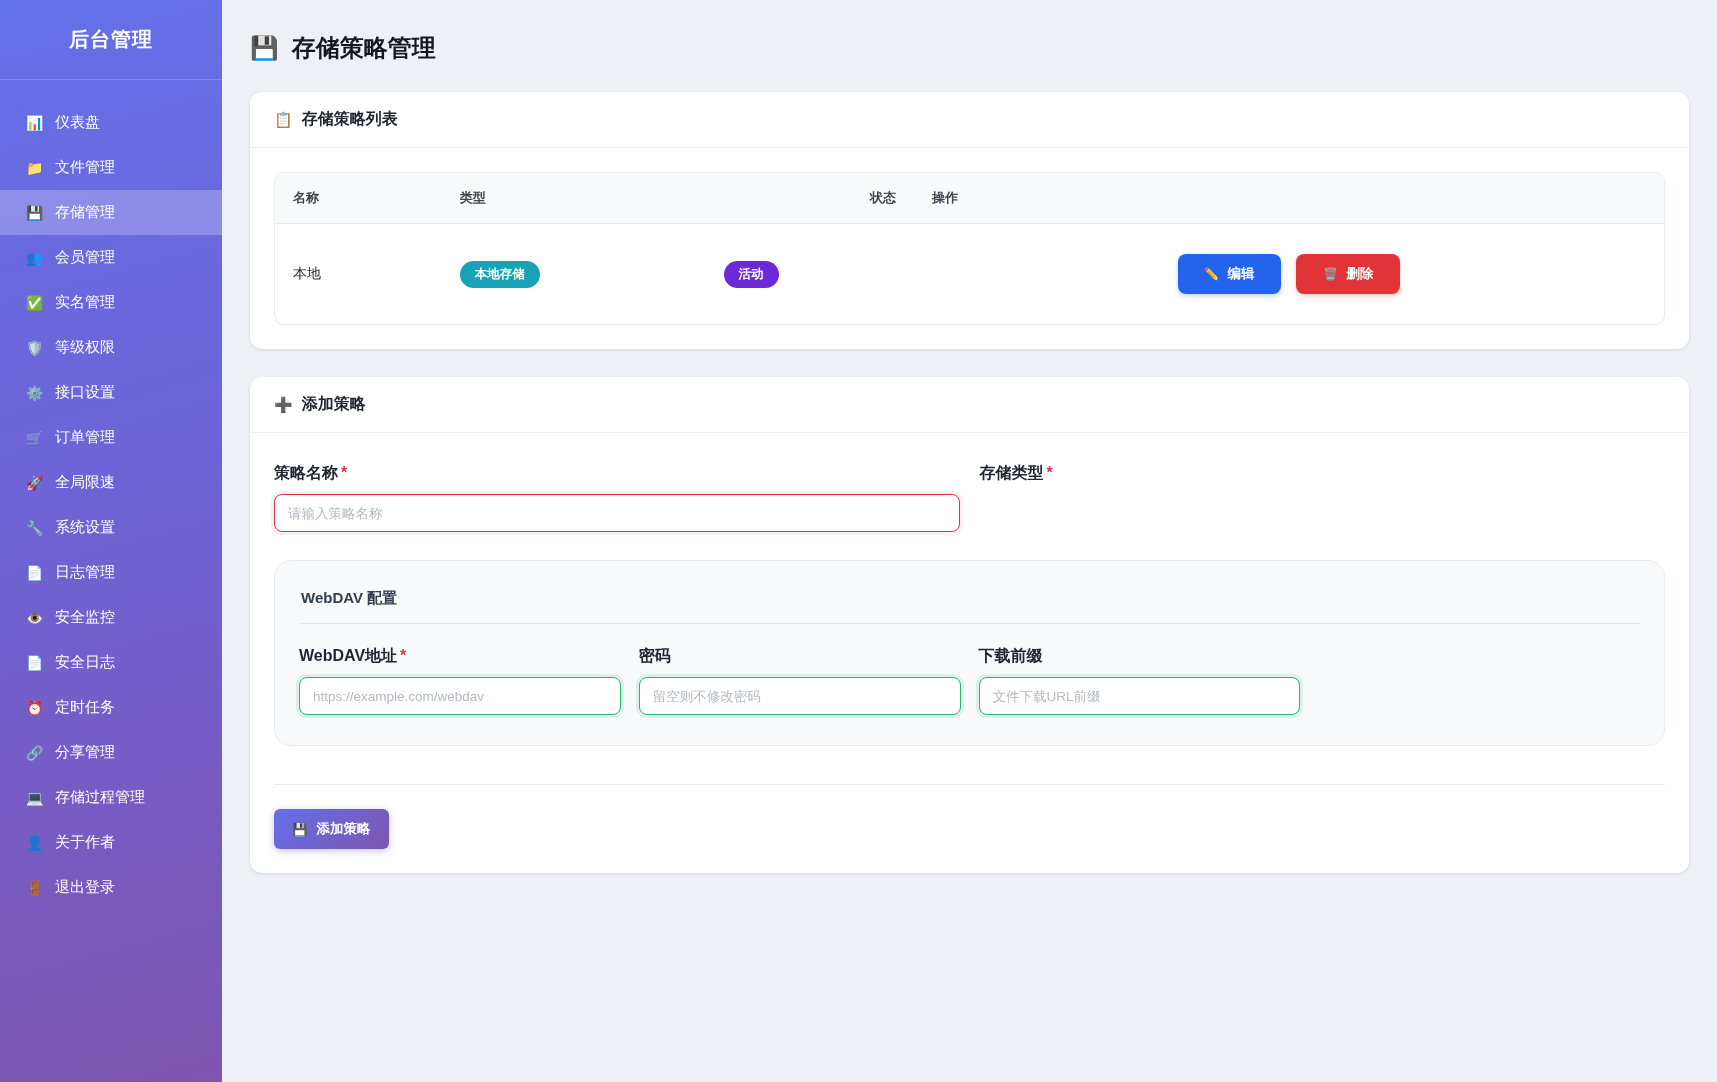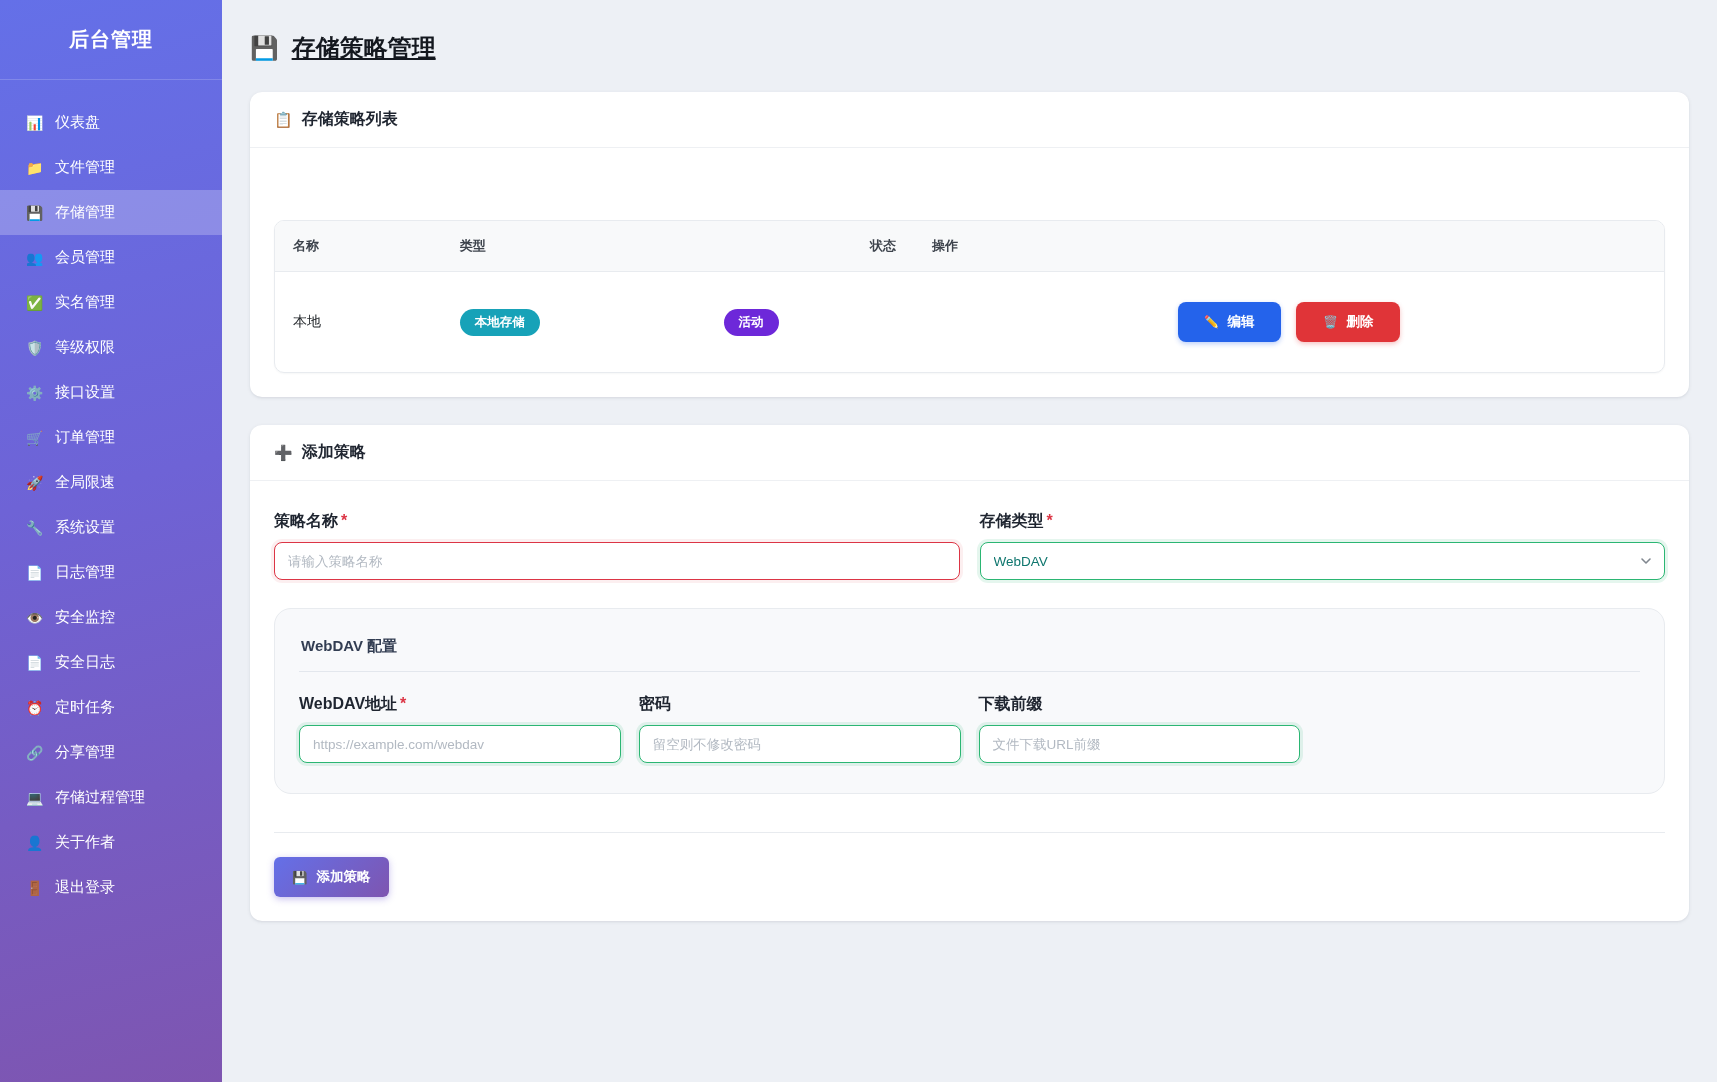--- a/index.html
+++ b/index.html
@@ -26,39 +26,38 @@
     display: flex; align-items: center; gap: 11px;
     padding: 13px 26px; color: #fff; font-size: 15px; cursor: pointer;
   }
   .menu-item.active { background: rgba(255,255,255,0.24); }
   .menu-item .mi-icon { width: 18px; font-size: 14px; text-align: center; flex: 0 0 18px; }
 
   
   .main { margin-left: 222px; padding: 26px 28px 40px; min-height: 1082px; }
   .page-header { display: flex; align-items: center; gap: 13px; margin: 6px 0 28px; }
   .page-header .ph-icon { font-size: 23px; }
-  .page-header h1 { font-size: 24px; font-weight: 700; color: #14181f; text-decoration: underline; }
+  .page-header h1 { font-size: 24px; font-weight: 700; color: #14181f; }
 
   .card {
     background: #fff; border-radius: 12px; margin-bottom: 28px;
     box-shadow: 0 1px 4px rgba(30,40,60,0.07), 0 1px 2px rgba(30,40,60,0.05);
   }
   .card-header {
     display: flex; align-items: center; gap: 9px;
     padding: 17px 24px; border-bottom: 1px solid #eef0f3;
     font-size: 16px; font-weight: 700; color: #1f2530;
   }
   .card-header .ch-icon { font-size: 15px; }
   .card-body { padding: 24px; }
 
   
   .table-panel {
     border: 1px solid #e8ebef; border-radius: 10px; overflow: hidden;
     box-shadow: 0 1px 2px rgba(30,40,60,0.04);
-    margin-top: 48px;
   }
   table { width: 100%; border-collapse: collapse; }
   th {
     background: #f8f9fa; text-align: left; font-size: 13px; font-weight: 700;
     color: #3d434c; padding: 16px 18px; border-bottom: 1px solid #e8ebef;
   }
   th:nth-child(1) { width: 12%; } th:nth-child(2) { width: 19%; }
   th:nth-child(3) { width: 15%; text-align: right; } th:nth-child(4) { width: 54%; }
   td { padding: 30px 18px; font-size: 14px; color: #212529; vertical-align: middle; }
   td.actions { text-align: center; }
@@ -259,30 +258,20 @@
         <div class="form-group">
           <label class="field-label">
             <span>策略名称</span><span class="req">*</span>
           </label>
           <input type="text" class="text-input input-error" placeholder="请输入策略名称" style="">
         </div>
         <div class="form-group">
           <label class="field-label">
             <span>存储类型</span><span class="req">*</span>
           </label>
-          <div class="select-wrap">
-            <select class="select-input input-ok">
-              <option>WebDAV</option>
-            </select>
-            <span class="select-chevron">
-              <svg width="12" height="12" viewBox="0 0 12 12">
-                  <path d="M2 4l4 4 4-4" fill="none" stroke="currentColor" stroke-width="1.6" stroke-linecap="round" stroke-linejoin="round"></path>
-                </svg>
-            </span>
-          </div>
         </div>
       </div>
 
       <div class="webdav-panel">
         <div class="webdav-title">WebDAV 配置</div>
         <div class="webdav-grid">
           <div class="form-group">
             <label class="field-label">
               <span>WebDAV地址</span><span class="req">*</span>
             </label>

